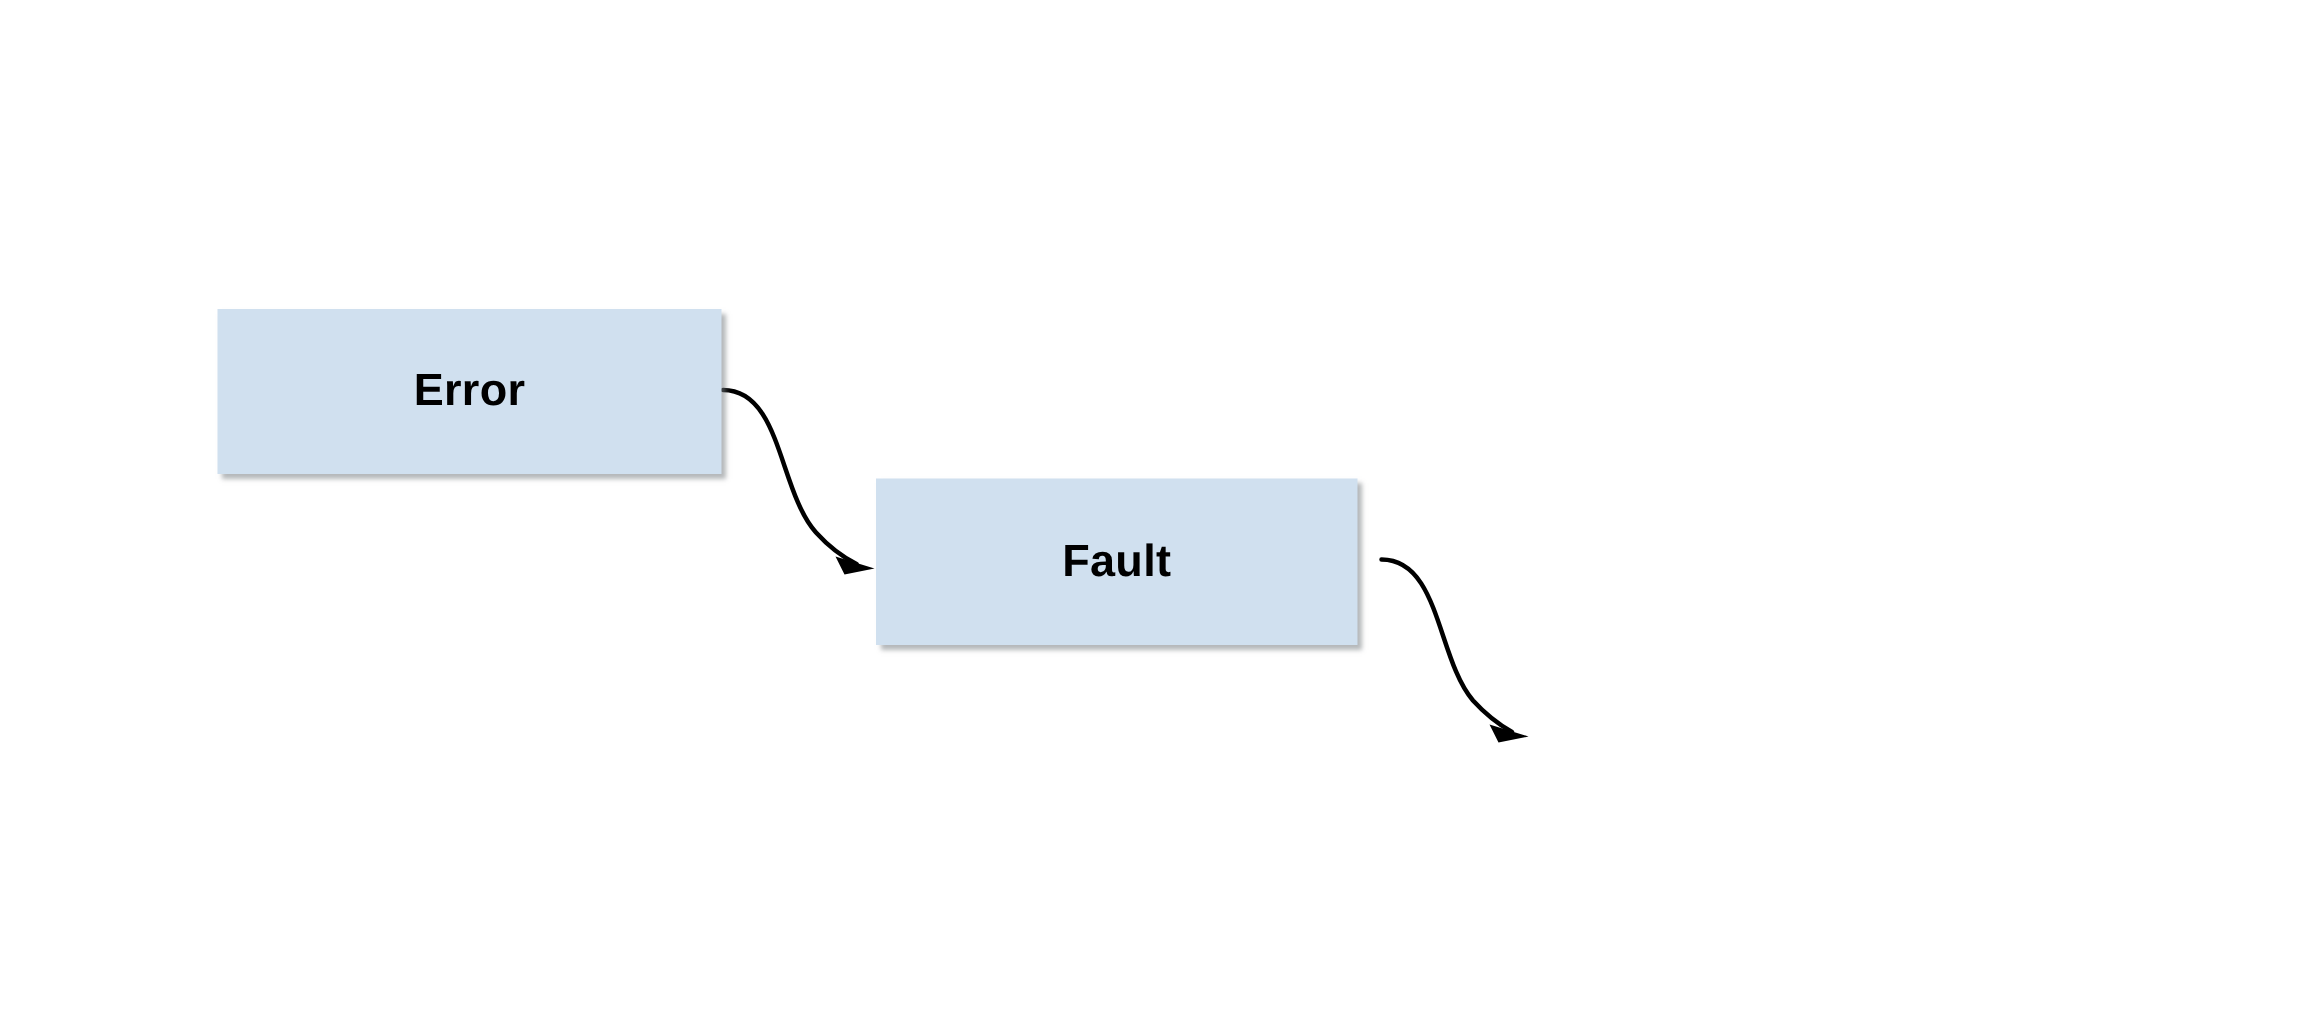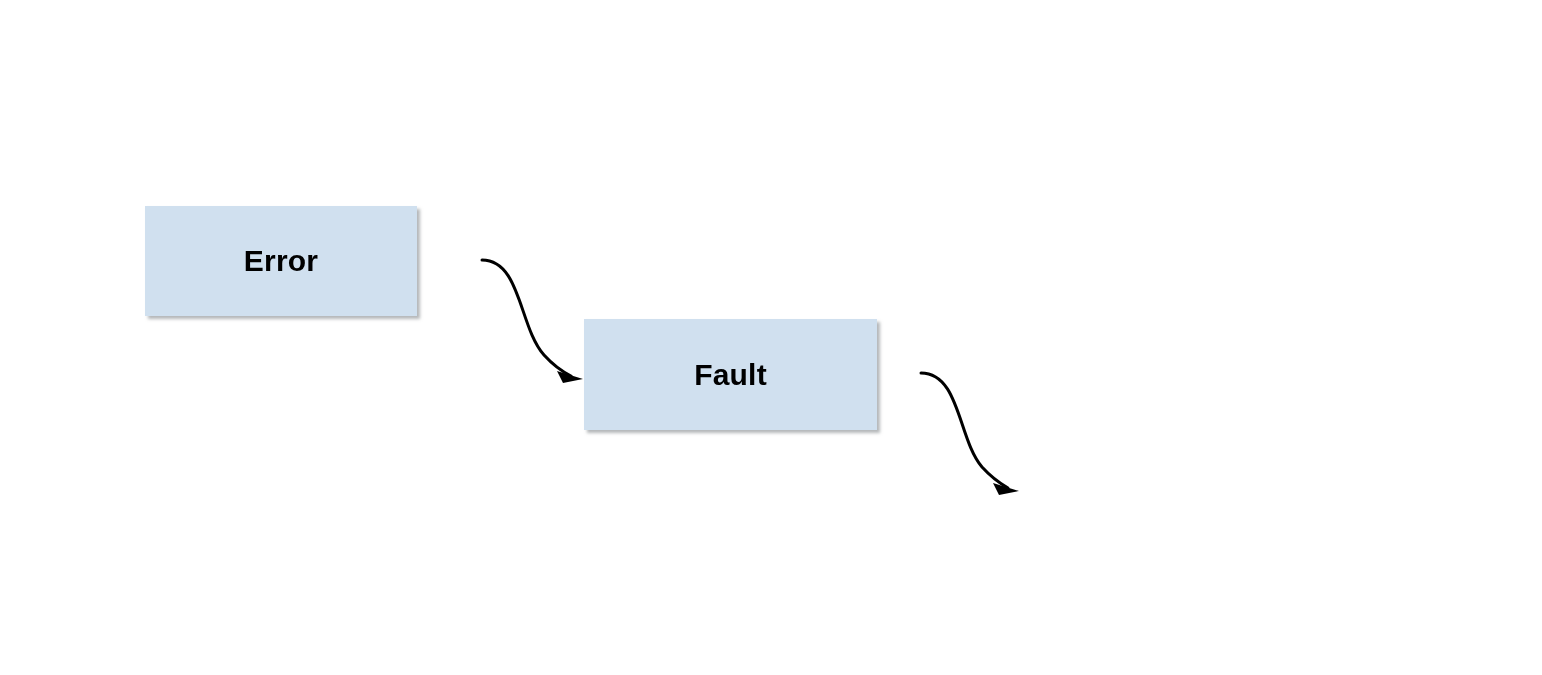--- a/index.html
+++ b/index.html
@@ -32,22 +32,22 @@
   .node-label {
     font-family: "Liberation Sans", sans-serif;
     font-weight: bold;
     font-size: 30px;
     line-height: 1;
     color: #000000;
     letter-spacing: 0.2px;
     text-align: center;
     user-select: none;
   }
-  #node-error   { left: 145px; top: 206px; width: 272px; height: 110px; }
-  #node-fault   { left: 584px; top: 319px; width: 293px; height: 111px; }
+  #node-error   { left: 145px; top: 206px; width: 336px; height: 110px; }
+  #node-fault   { left: 584px; top: 319px; width: 321px; height: 111px; }
   #node-failure { left: 1019px; top: 431px; width: 338px; height: 113px; }
 
   #edge-layer {
     position: absolute;
     left: 0;
     top: 0;
     width: 1542px;
     height: 675px;
     z-index: 1;
     pointer-events: none;

